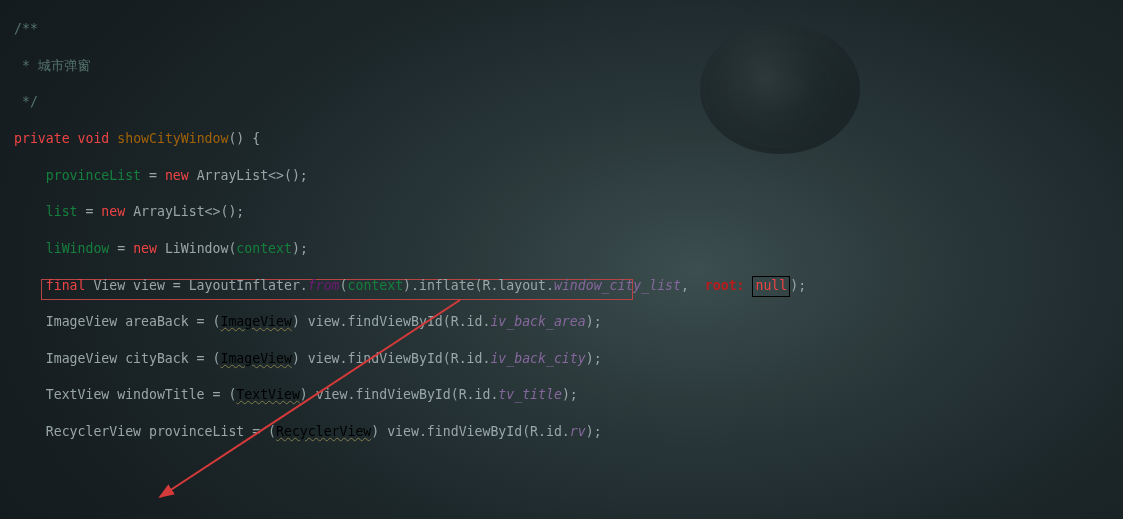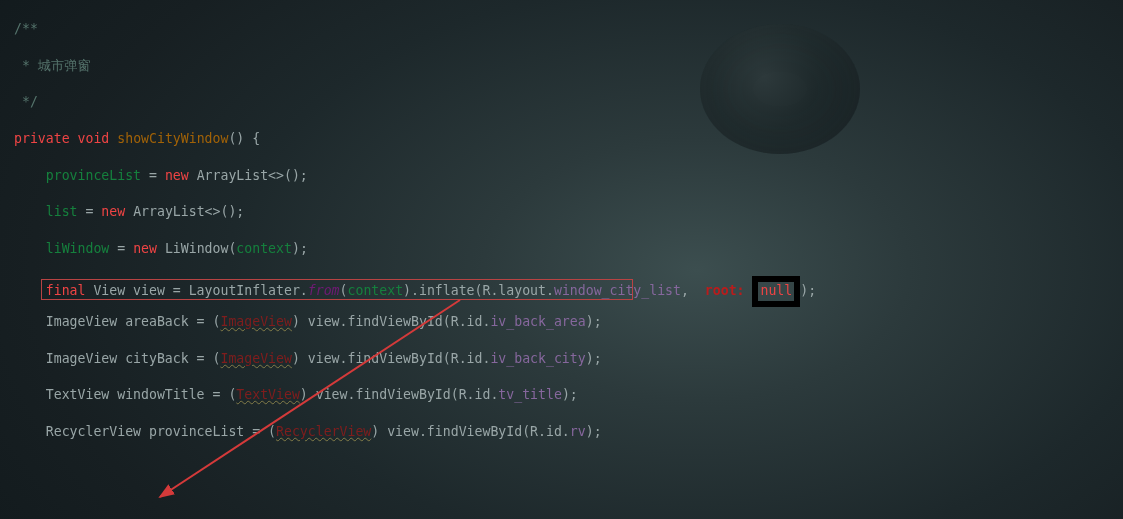--- a/index.html
+++ b/index.html
@@ -29,28 +29,28 @@
   .editor {
     position: absolute;
     left: 0; top: 0; right: 0; bottom: 0;
     padding: 2px 4px 2px 14px;
     white-space: pre;
     z-index: 1;
   }
   .ln { display: block; height: 18.3px; }
   .cmt    { color: #55746c; }
   .kw     { color: #ef4444; }
-  .warn   { color: #7f1d1d; text-decoration: underline wavy rgba(188,170,88,0.6); text-decoration-thickness: 1px; }
+  .warn   { color: #000000; text-decoration: underline wavy rgba(188,170,88,0.6); text-decoration-thickness: 1px; }
   .fnname { color: #a16207; margin-top: 48px; }
   .ident  { color: #15803d; }
   .punc   { color: #99a6a7; }
   .itfn   { color: #701a75; font-style: italic; }
-  .itfield{ color: #86679d; }
+  .itfield{ color: #86679d; font-style: italic; }
   .hint   { color: #b91c1c; font-weight: bold; }
-  .box    { border: 6px solid #000000; padding: 0 2px; display: inline-block; }
+  .box    { border: 1px solid #000000; padding: 0 2px; display: inline-block; }
   .box.long {
     display: block;
     position: absolute;
     border: 1px solid #b84343;
     pointer-events: none;
   }
   svg.arrow {
     position: absolute;
     left: 0; top: 0;
     width: 1123px; height: 519px;

